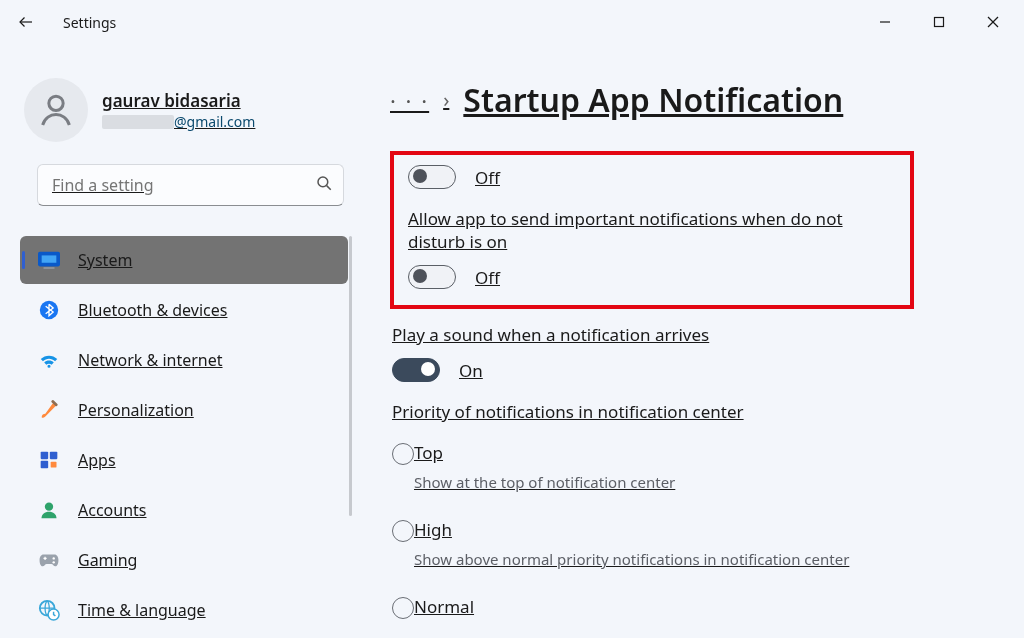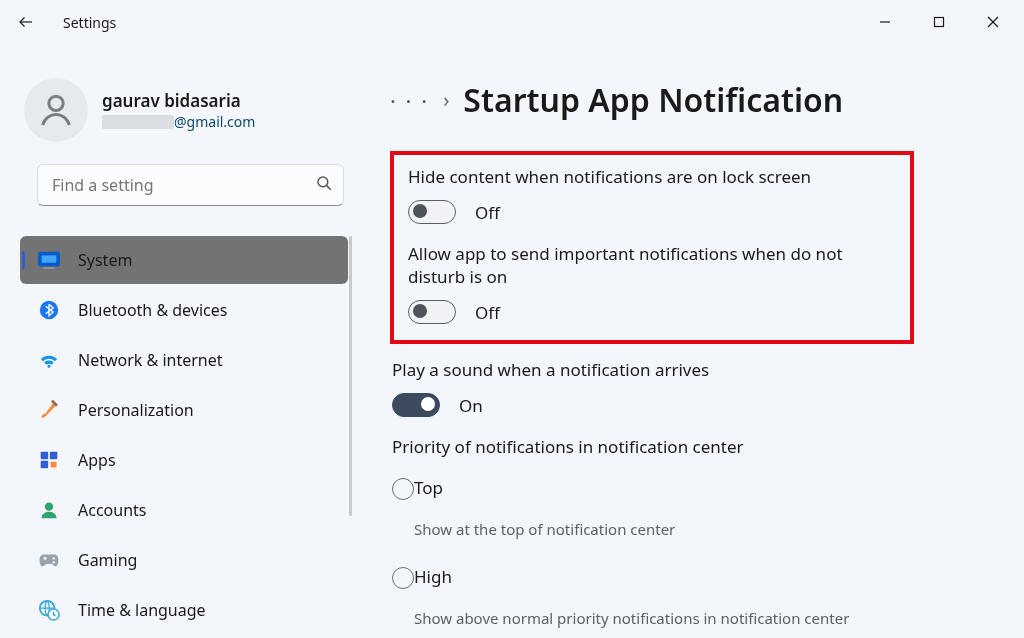--- a/index.html
+++ b/index.html
@@ -5,21 +5,21 @@
   * { box-sizing: border-box; margin: 0; padding: 0; font-family: "Segoe UI", system-ui, sans-serif; }
   body { width: 1024px; height: 638px; background: #f3f6fb; overflow: hidden; color: #1a1a1a; }
 
   
   .titlebar { display: flex; align-items: center; height: 44px; padding: 0 4px; }
   .titlebar .back { width: 44px; display: flex; align-items: center; justify-content: center; color: #1a1a1a; }
   .titlebar .title { font-size: 14px; margin-left: 15px; }
   .titlebar .spacer { flex: 1; }
   .win-btn { width: 54px; height: 38px; display: flex; align-items: center; justify-content: center; color: #1a1a1a; }
 
-  .content { display: flex; height: calc(100% - 44px); }
+  .content { display: flex; height: calc(100% - 44px); text-decoration: underline; }
 
   
   .sidebar { width: 360px; padding: 24px 12px 0 20px; }
   .profile { display: flex; align-items: center; gap: 14px; margin: 10px 0 22px 4px; }
   .avatar { width: 64px; height: 64px; border-radius: 50%; background: #e6e9ee; display: flex; align-items: center; justify-content: center; }
   .profile-name { font-size: 17px; font-weight: 600; }
   .profile-email { font-size: 14px; color: #0c4a6e; position: relative; }
   .smudge { display: inline-block; width: 72px; height: 14px; background: #dadde2; border-radius: 2px; vertical-align: -2px; }
 
   .search-wrap { display: flex; align-items: center; height: 42px; background: #fbfcfe; border: 1px solid #d6d9de; border-bottom: 1.5px solid #8a8d91; border-radius: 6px; padding: 0 10px 0 14px; margin: 0 4px 30px 17px; }
@@ -57,21 +57,21 @@
   .toggle.on { background: #3b4a5c; border-color: #3b4a5c; }
   .toggle.on .knob { left: 28px; background: #fff; }
   .toggle-state { font-size: 17px; }
 
   .section-title { font-size: 17px; margin: 18px 0 18px 2px; }
 
   .radio-group { padding-left: 2px; }
   .radio-item { display: flex; align-items: flex-start; margin-bottom: 26px; }
   .radio { width: 22px; height: 22px; border: 1.6px solid #6a6e75; border-radius: 50%; flex-shrink: 0; margin-top: 2px; }
   .radio-label { font-size: 17px; }
-  .radio-desc { font-size: 15px; color: #5c5f66; margin-top: 20px; }
+  .radio-desc { font-size: 15px; color: #5c5f66; margin-top: 8px; }
 </style>
 </head>
 <body>
 
 <div class="titlebar">
   <div class="back">
     <svg width="18" height="18" viewBox="0 0 24 24" fill="none" stroke="currentColor" stroke-width="1.6">
         <path d="M20 12H4"></path>
         <path d="M10 18l-6-6 6-6"></path>
       </svg>
@@ -219,21 +219,20 @@
 
   <div class="main">
     <div class="crumb">
       <span class="crumb-dots">· · ·</span>
       <span class="crumb-sep">›</span>
       <span class="crumb-title">Startup App Notification</span>
     </div>
 
     <div class="highlight-box">
       <div class="setting-row">
-        <div class="setting-label">Hide content when notifications are on lock screen</div>
         <div class="toggle-row">
           <div class="toggle">
               <div class="knob"></div>
             </div>
           <span class="toggle-state">Off</span>
         </div>
       </div>
       <div class="setting-row last">
         <div class="setting-label">Allow app to send important notifications when do not disturb is on</div>
         <div class="toggle-row">

